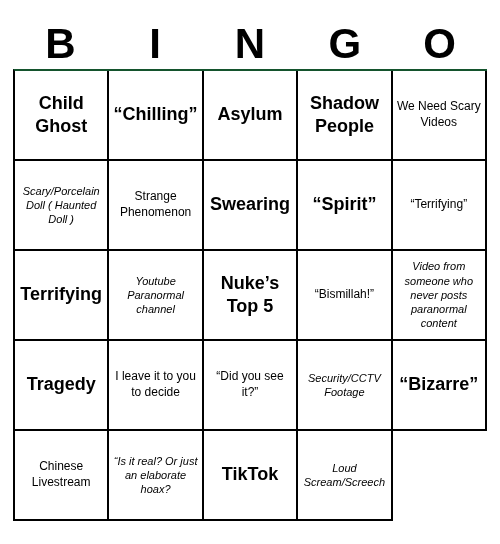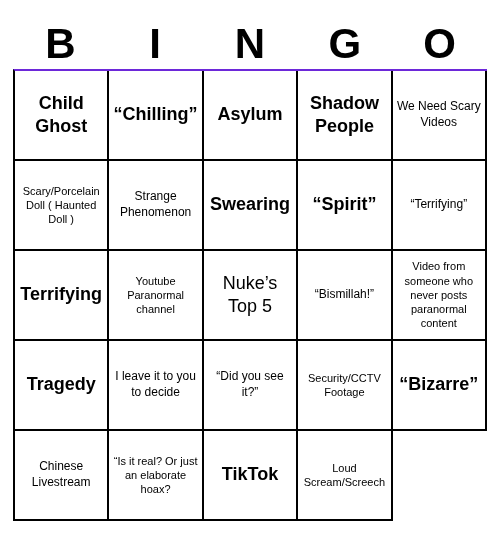--- a/index.html
+++ b/index.html
@@ -25,21 +25,21 @@
       font-size: 42px;
       font-weight: bold;
       width: 90px;
       text-align: center;
       line-height: 1;
     }
     .bingo-grid {
       display: grid;
       grid-template-columns: repeat(5, 1fr);
       border-left: 2px solid #000;
-      border-top: 2px solid #6d28d9;
+      border-top: 2px solid #14532d;
     }
     .bingo-cell {
       border-right: 2px solid #000;
       border-bottom: 2px solid #000;
       display: flex;
       align-items: center;
       justify-content: center;
       text-align: center;
       padding: 4px;
       min-height: 90px;
@@ -48,24 +48,25 @@
     }
     .bingo-cell.large-text {
       font-size: 18px;
       font-weight: bold;
     }
     .bingo-cell.medium-text {
       font-size: 12px;
     }
     .bingo-cell.small-text {
       font-size: 11px;
+      font-style: italic;
     }
     .bingo-cell.center-special {
       font-size: 18px;
-      font-weight: normal;
+      font-weight: bold;
     }
   </style>
 </head>
 <body>
 
 <div class="bingo-card">
   <div class="bingo-title">
   <span>B</span>
       <span>I</span>
       <span>N</span>

